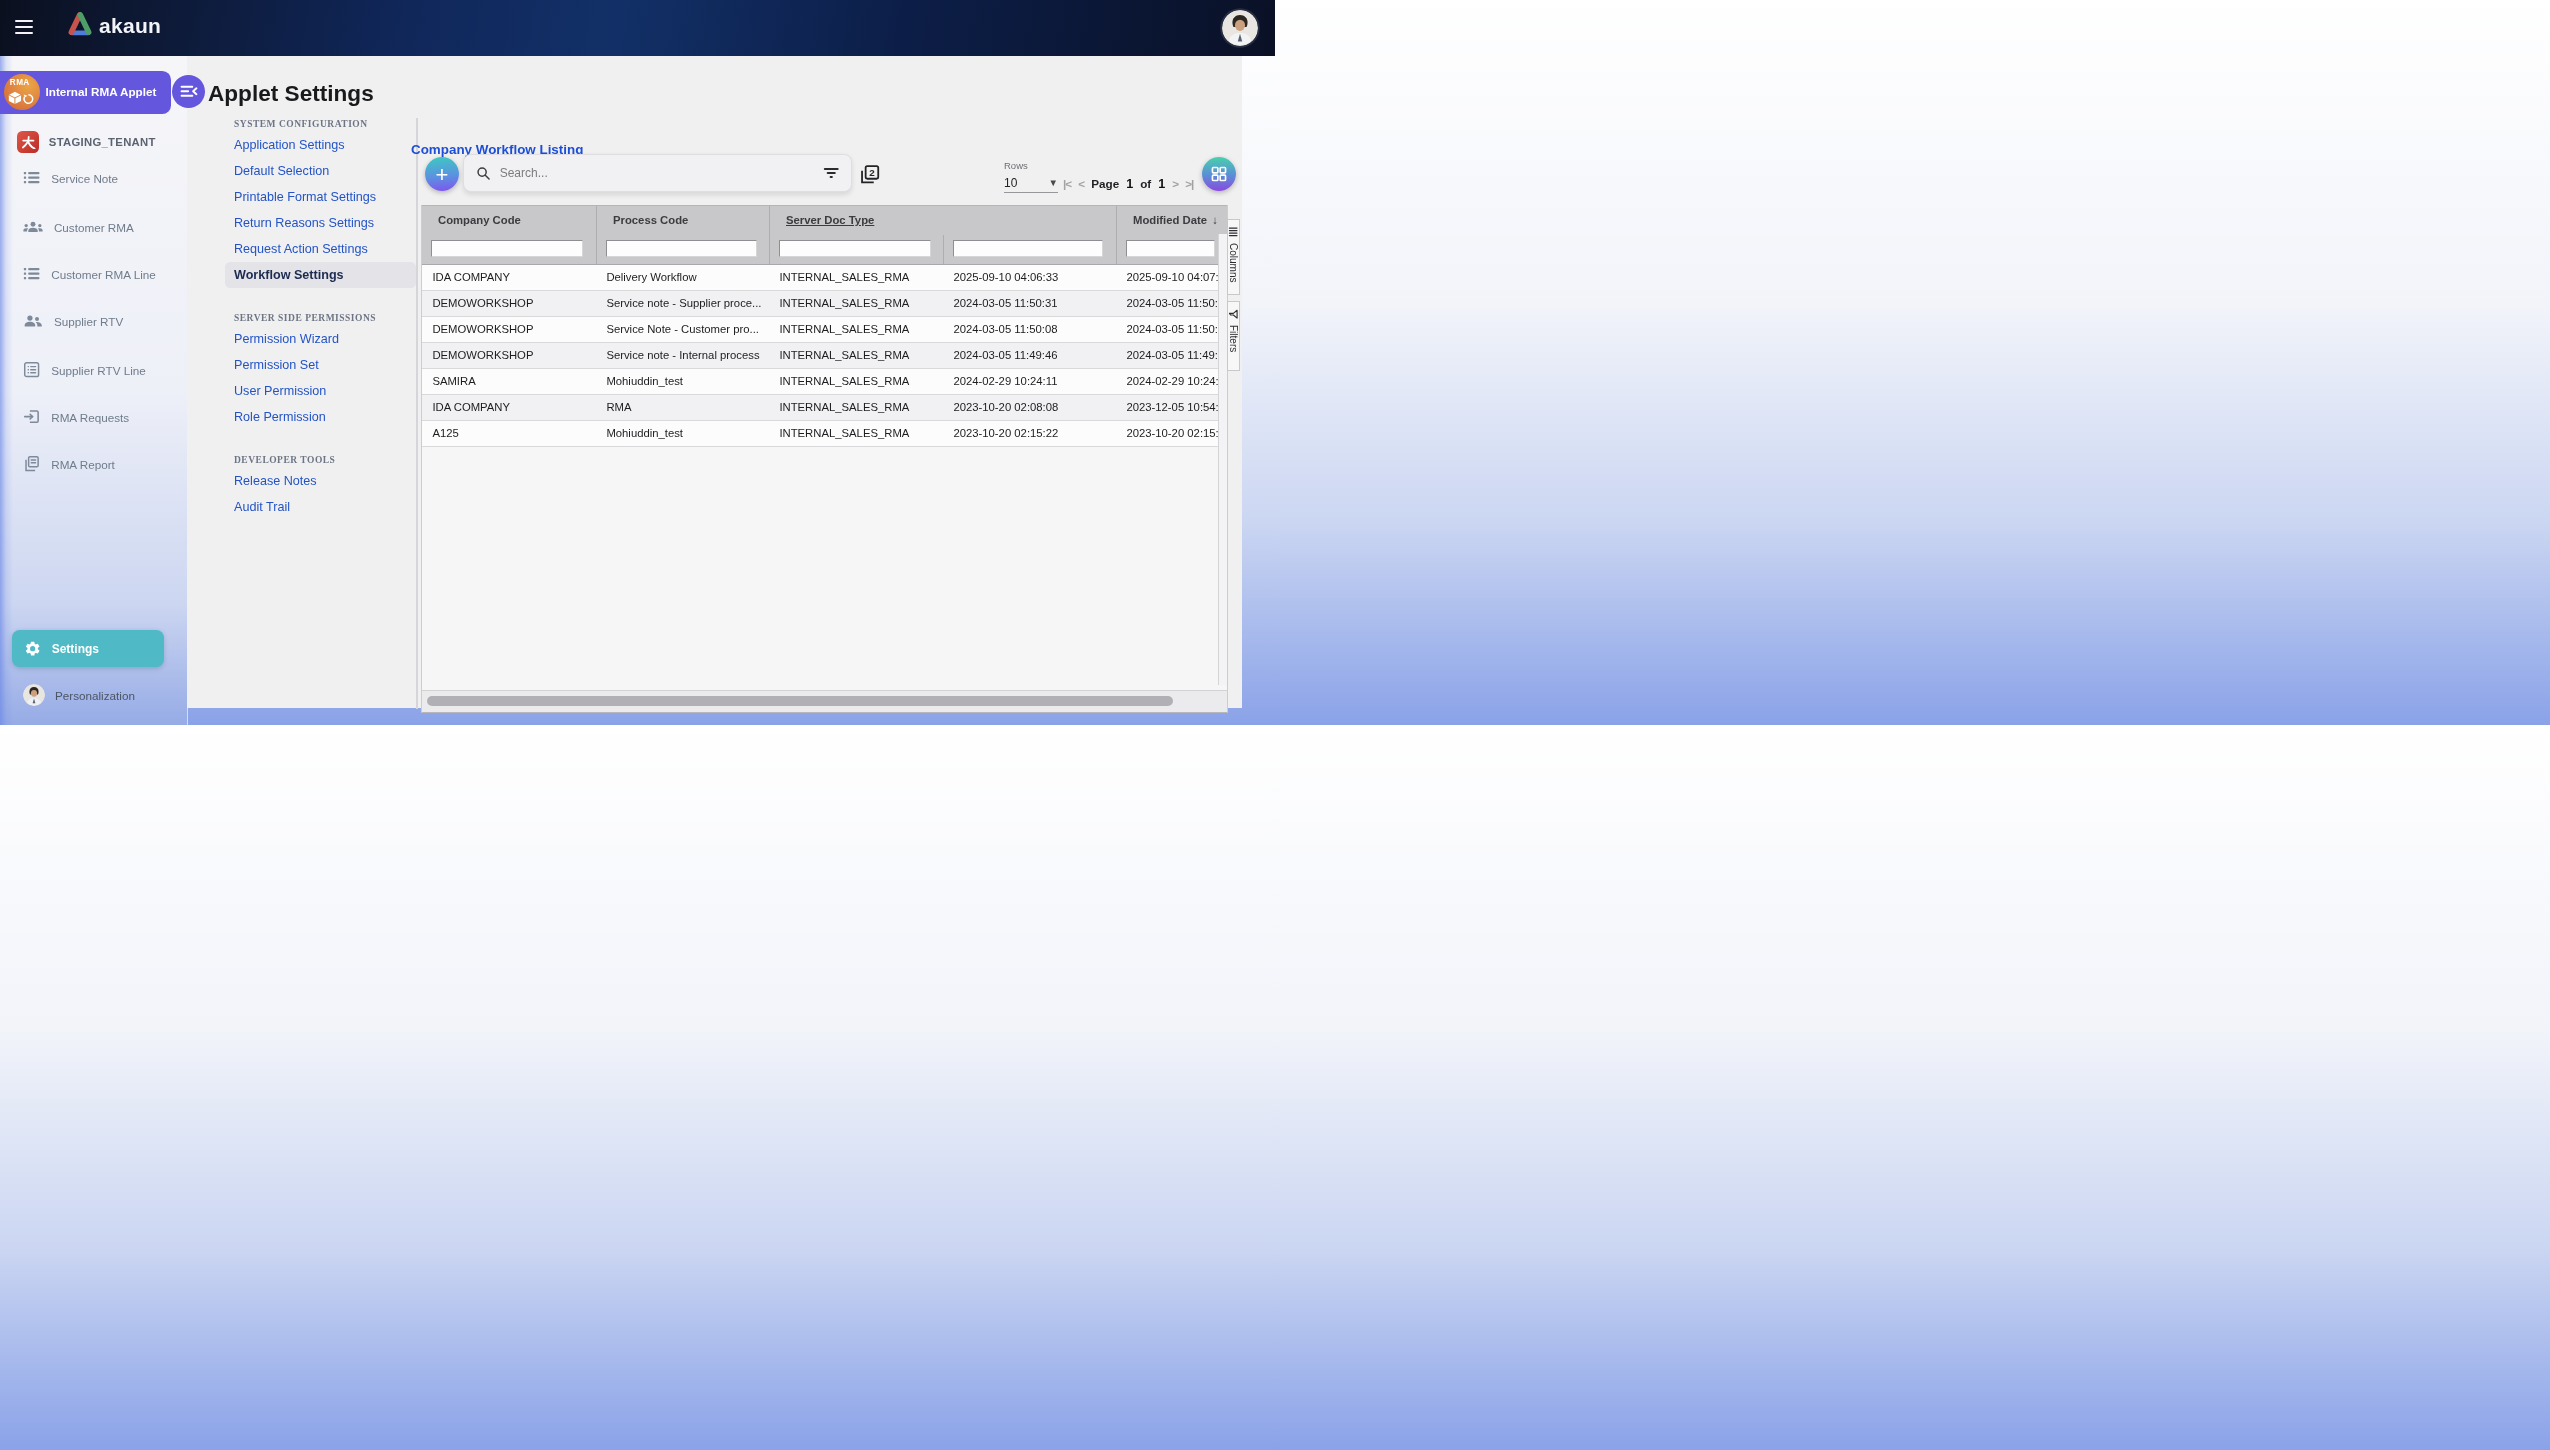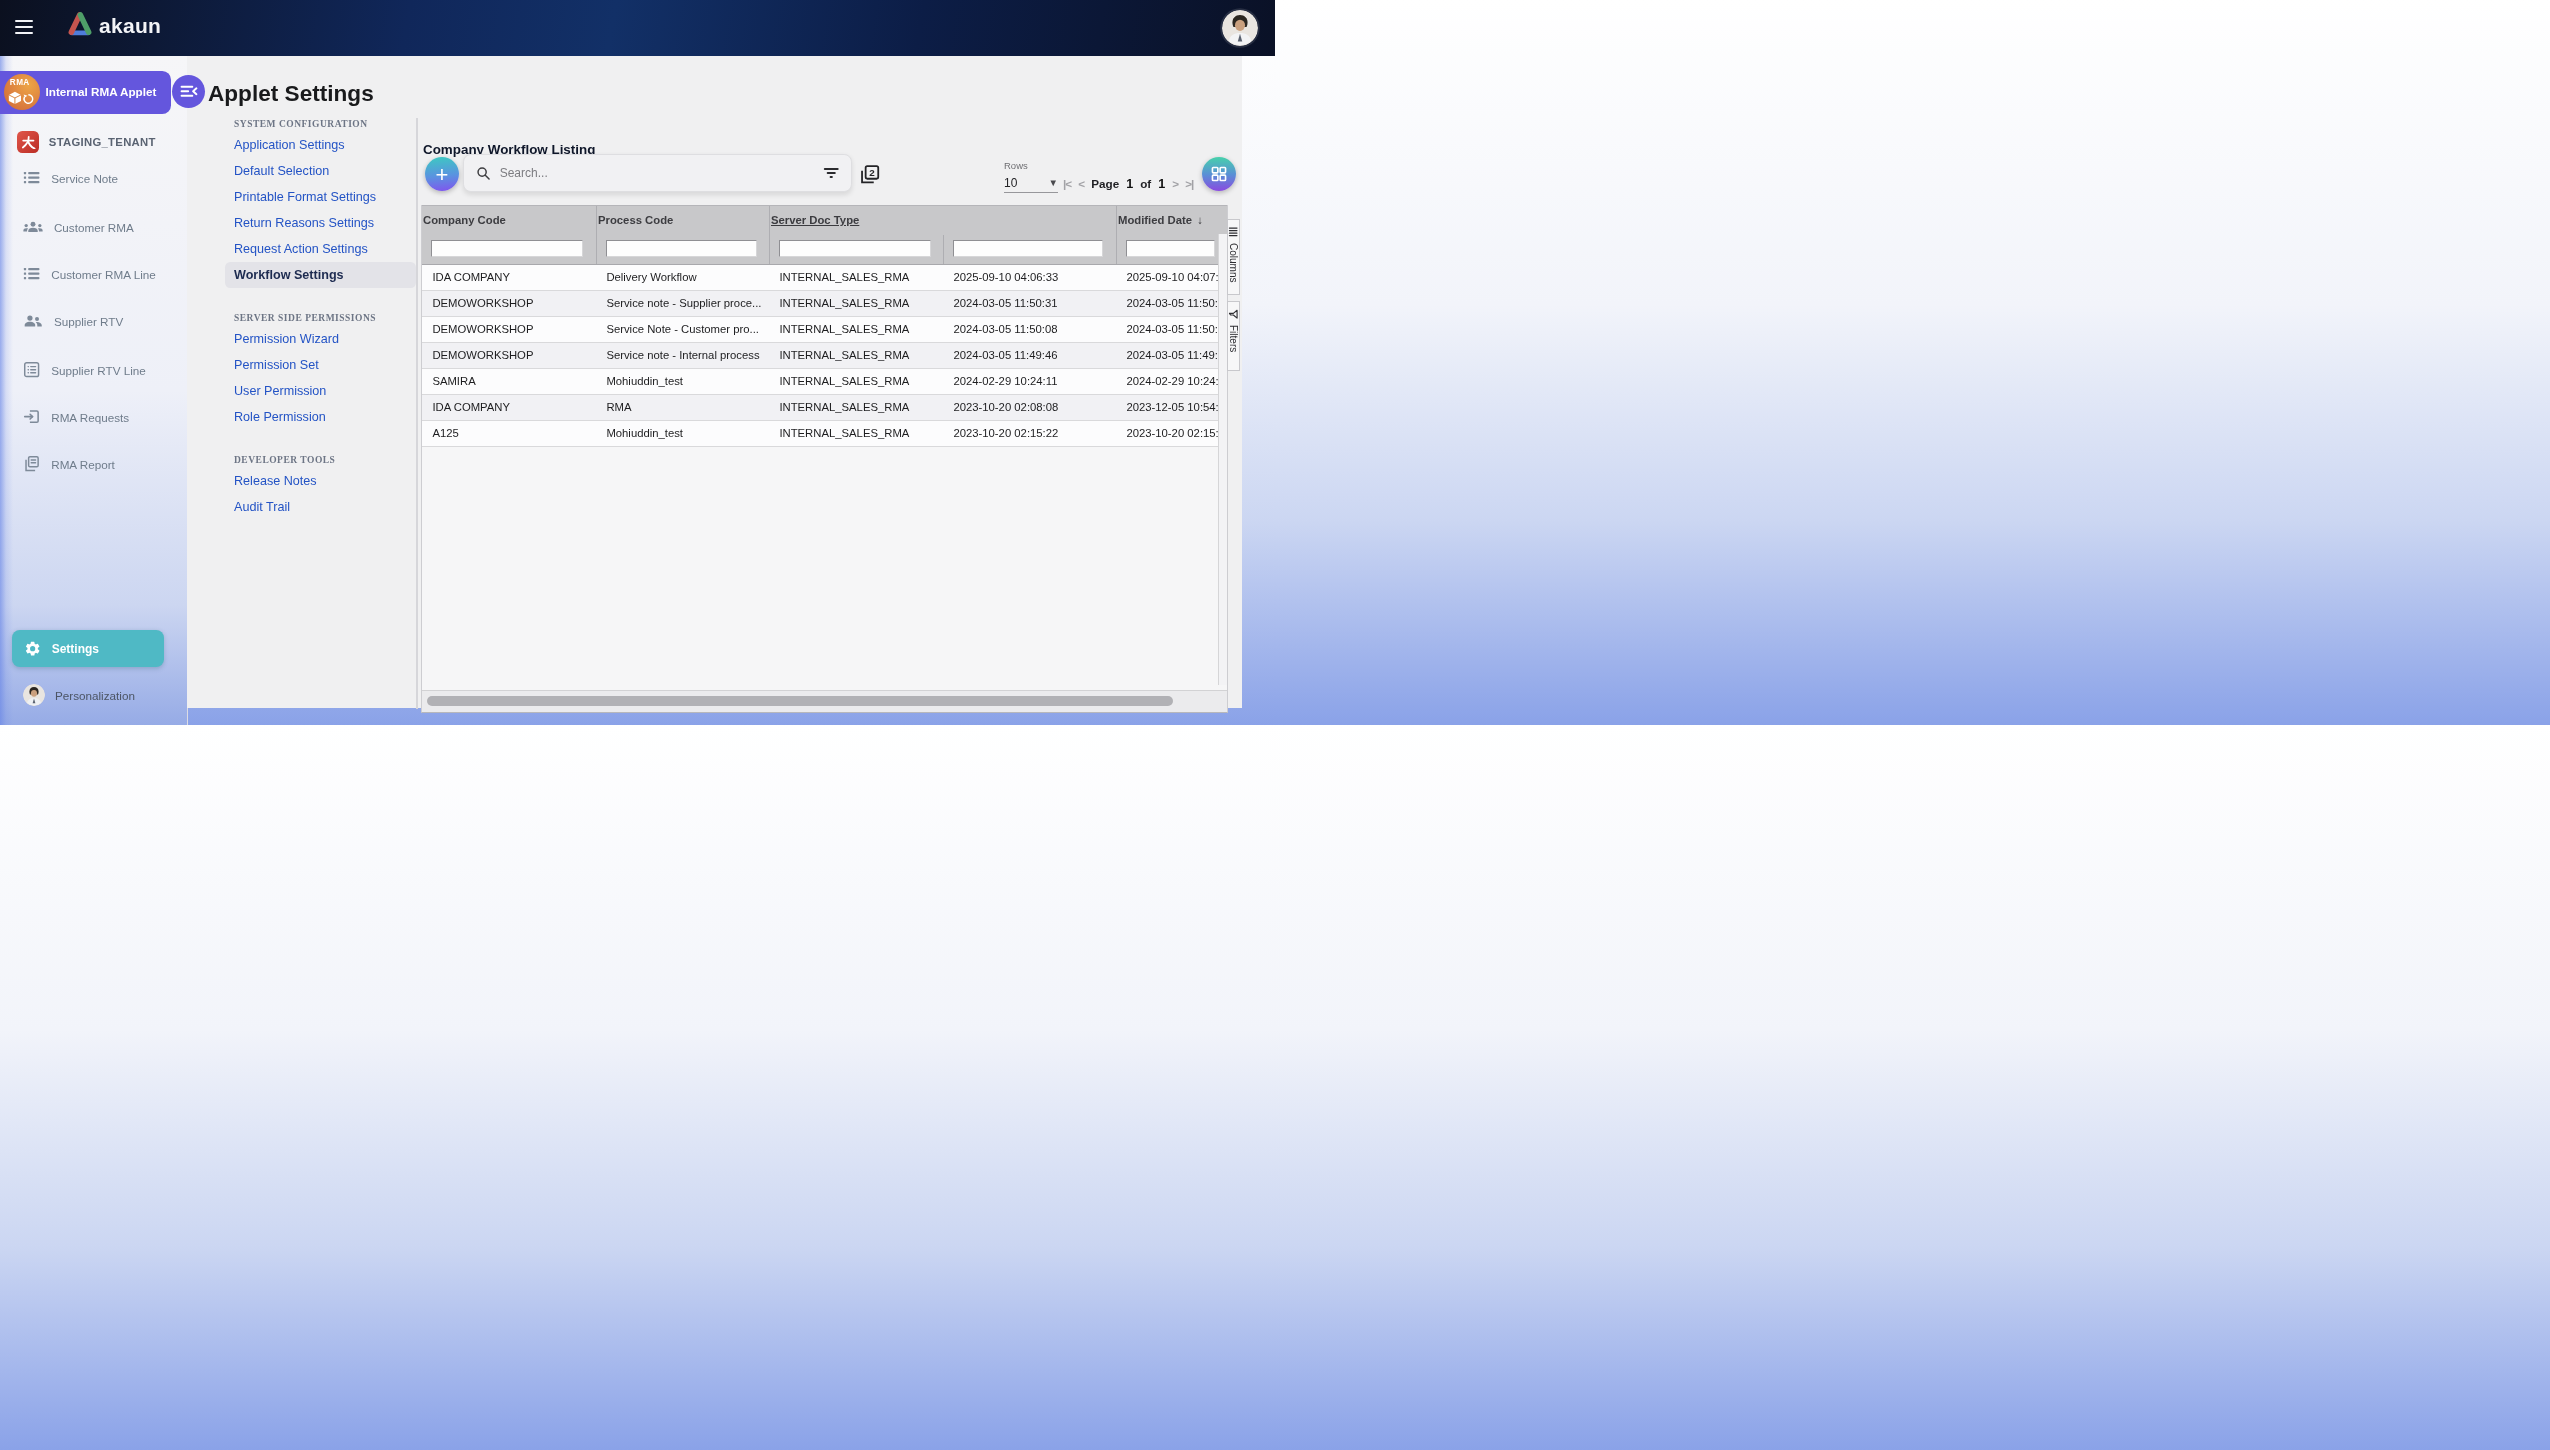--- a/index.html
+++ b/index.html
@@ -49,21 +49,21 @@
   
   .main-bg{position:absolute;left:187px;top:56px;width:1055px;height:652px;background:#f0f0f1;}
   .page-title{position:absolute;left:208px;top:66px;font-size:22.6px;font-weight:700;color:#191a1c;}
   .menu{position:absolute;left:234px;top:116px;width:184px;}
   .menu-heading{height:15.6px;font-size:9.5px;font-weight:700;color:#6d7585;letter-spacing:0.5px;display:flex;align-items:center;font-family:Liberation Serif, serif;}
   .menu-item{height:26px;display:flex;align-items:center;font-size:12.6px;color:#2353c5;cursor:pointer;}
   .menu-item.active{background:#e3e3e8;border-radius:5.2px;color:#1d2b50;font-weight:700;padding:0 8.7px;margin-left:-8.7px;width:173px;}
   .menu-gap{height:22.6px;}
   .divider-v{position:absolute;left:416px;top:118px;width:1.7px;height:591px;background:#d6d6da;}
 
-  .content-title{position:absolute;left:423px;top:131px;font-size:13.4px;font-weight:700;color:#0f172a;}
+  .content-title{position:absolute;left:411px;top:131px;font-size:13.4px;font-weight:700;color:#1d4ed8;}
   .add-btn{position:absolute;left:425px;top:157px;width:34px;height:34px;border-radius:50%;border:none;cursor:pointer;
     background:linear-gradient(175deg,#3fc5c4 5%,#5a93e0 55%,#8153ee 100%);
     color:#fff;font-size:22px;font-weight:400;line-height:31px;text-align:center;box-shadow:0 1.7px 5.2px rgba(0,0,0,.25);padding:0;}
   .searchbar{position:absolute;left:463px;top:154px;width:389px;height:38px;border-radius:7.8px;background:#f1f1f3;
     border:0.9px solid #dedee1;box-sizing:border-box;display:flex;align-items:center;box-shadow:0 2.6px 5.2px rgba(0,0,0,.10);}
   .searchbar input{flex:1;border:none;outline:none;background:transparent;font-size:12px;color:#333;margin-left:7px;
     font-family:"Liberation Sans",sans-serif;}
   .searchbar input::placeholder{color:#7c7c80;}
   .search-ic{margin-left:12px;display:flex;}
   .filter-ic{margin-right:12px;display:flex;color:#2b2b2e;cursor:pointer;}
@@ -81,21 +81,21 @@
     background:linear-gradient(180deg,#47d1ab 0%,#5a8fd6 52%,#8a4be0 100%);
     display:flex;align-items:center;justify-content:center;box-shadow:0 1.7px 5.2px rgba(0,0,0,.25);}
 
   
   .table{position:absolute;left:421px;top:205px;width:807px;height:508px;background:#f6f6f7;
     border-left:0.9px solid #cdcdd1;border-right:0.9px solid #cdcdd1;border-bottom:1.7px solid #b7b7bb;box-sizing:border-box;overflow:hidden;}
   .t-head,.t-filter{display:flex;background:#c8c8ca;}
   .t-head{height:29px;border-top:0.9px solid #b5b5b9;}
   .t-filter{height:29px;border-bottom:1.3px solid #a8a8ac;}
   .t-cell{box-sizing:border-box;overflow:hidden;white-space:nowrap;flex:0 0 auto;}
-  .t-head .t-cell{font-size:11.3px;font-weight:700;color:#3c3c40;line-height:29px;padding-left:1px;cursor:pointer;}
+  .t-head .t-cell{font-size:11.3px;font-weight:700;color:#3c3c40;line-height:29px;padding-left:16px;cursor:pointer;}
   .t-head .t-cell+.t-cell,.t-filter .t-cell+.t-cell{border-left:0.9px solid #aeaeb2;}
   .sort-arrow{margin-left:5.2px;font-weight:400;}
   .t-filter input{display:block;margin:5.2px 0 0 8.7px;height:17.3px;background:#fdfdfd;
     border:0.9px solid;border-color:#8f8f93 #d6d6d8 #d6d6d8 #8f8f93;outline:none;font-size:10.4px;padding:0 4.3px;box-sizing:border-box;}
   .t-row{display:flex;height:25px;border-bottom:0.9px solid #d9d9db;background:#fcfcfd;cursor:pointer;}
   .t-row.even{background:#f1f1f4;}
   .t-row .t-cell{font-size:11.3px;color:#1d1d1f;line-height:25px;padding-left:10.4px;}
   .vscroll{position:absolute;right:0;top:29px;width:7.8px;height:451px;background:#f3f3f5;border-left:0.9px solid #d5d5d7;}
   .hscroll{position:absolute;left:0;bottom:0;width:100%;height:21px;background:#ebebed;border-top:0.9px solid #d2d2d4;}
   .hscroll .thumb{position:absolute;left:5.2px;top:5.2px;width:746px;height:9.5px;border-radius:5.2px;background:#b1b1b5;cursor:pointer;}

